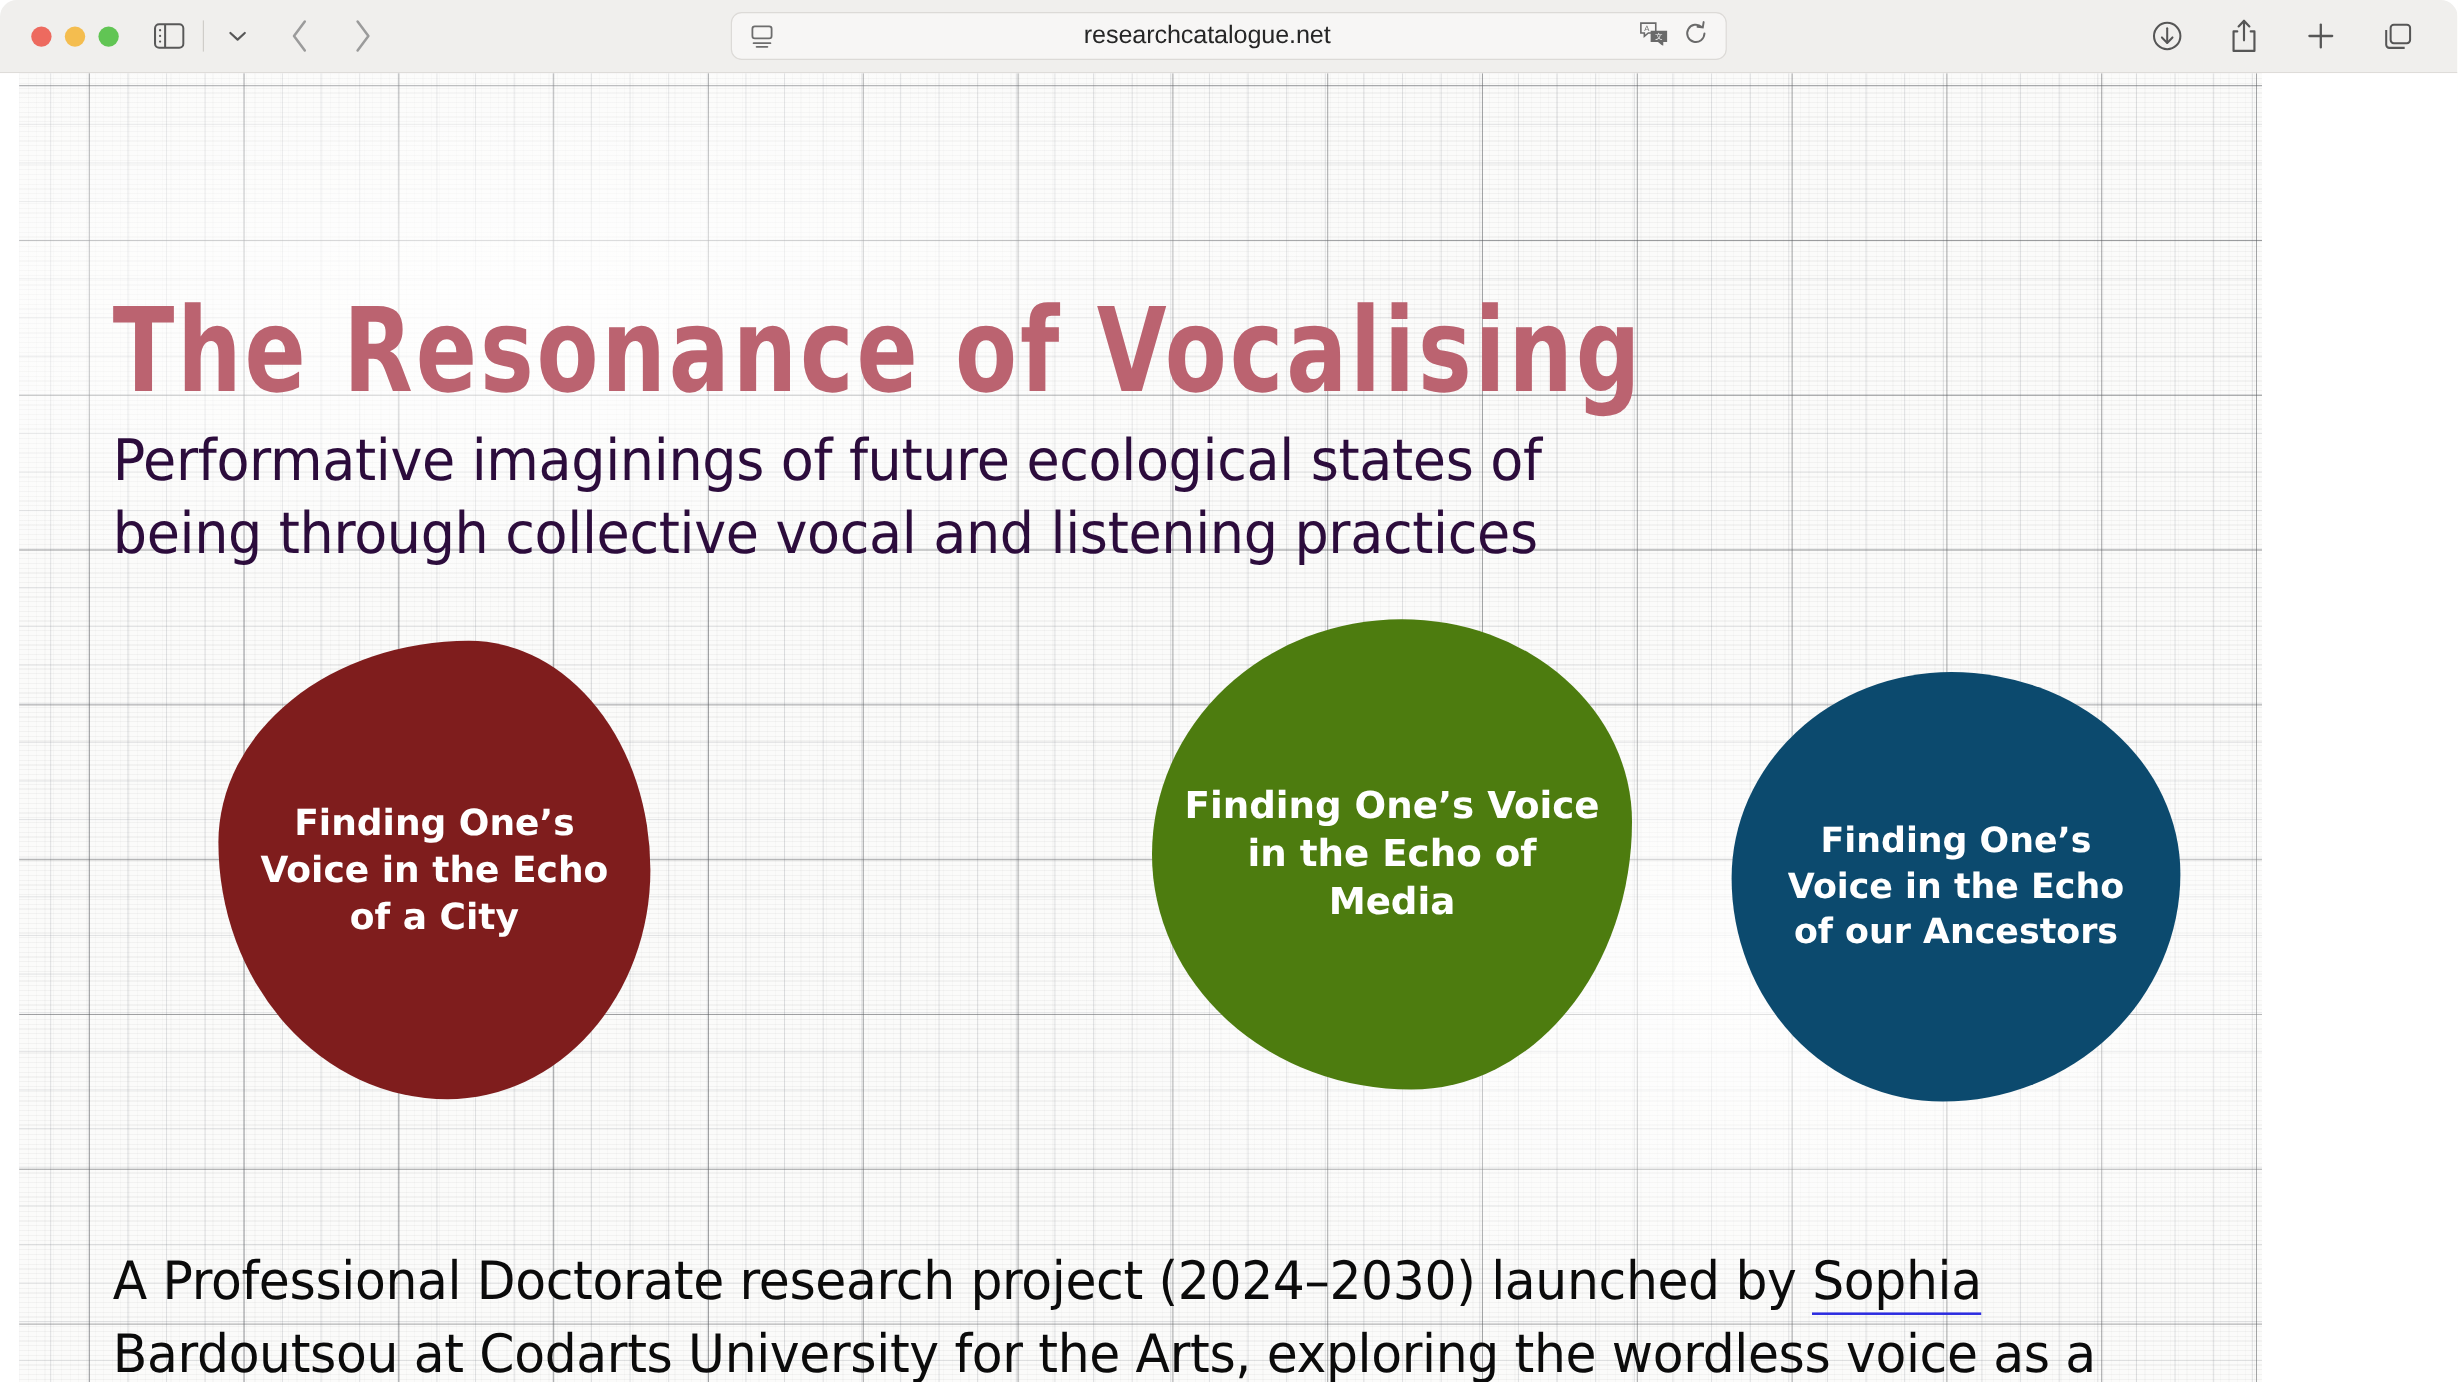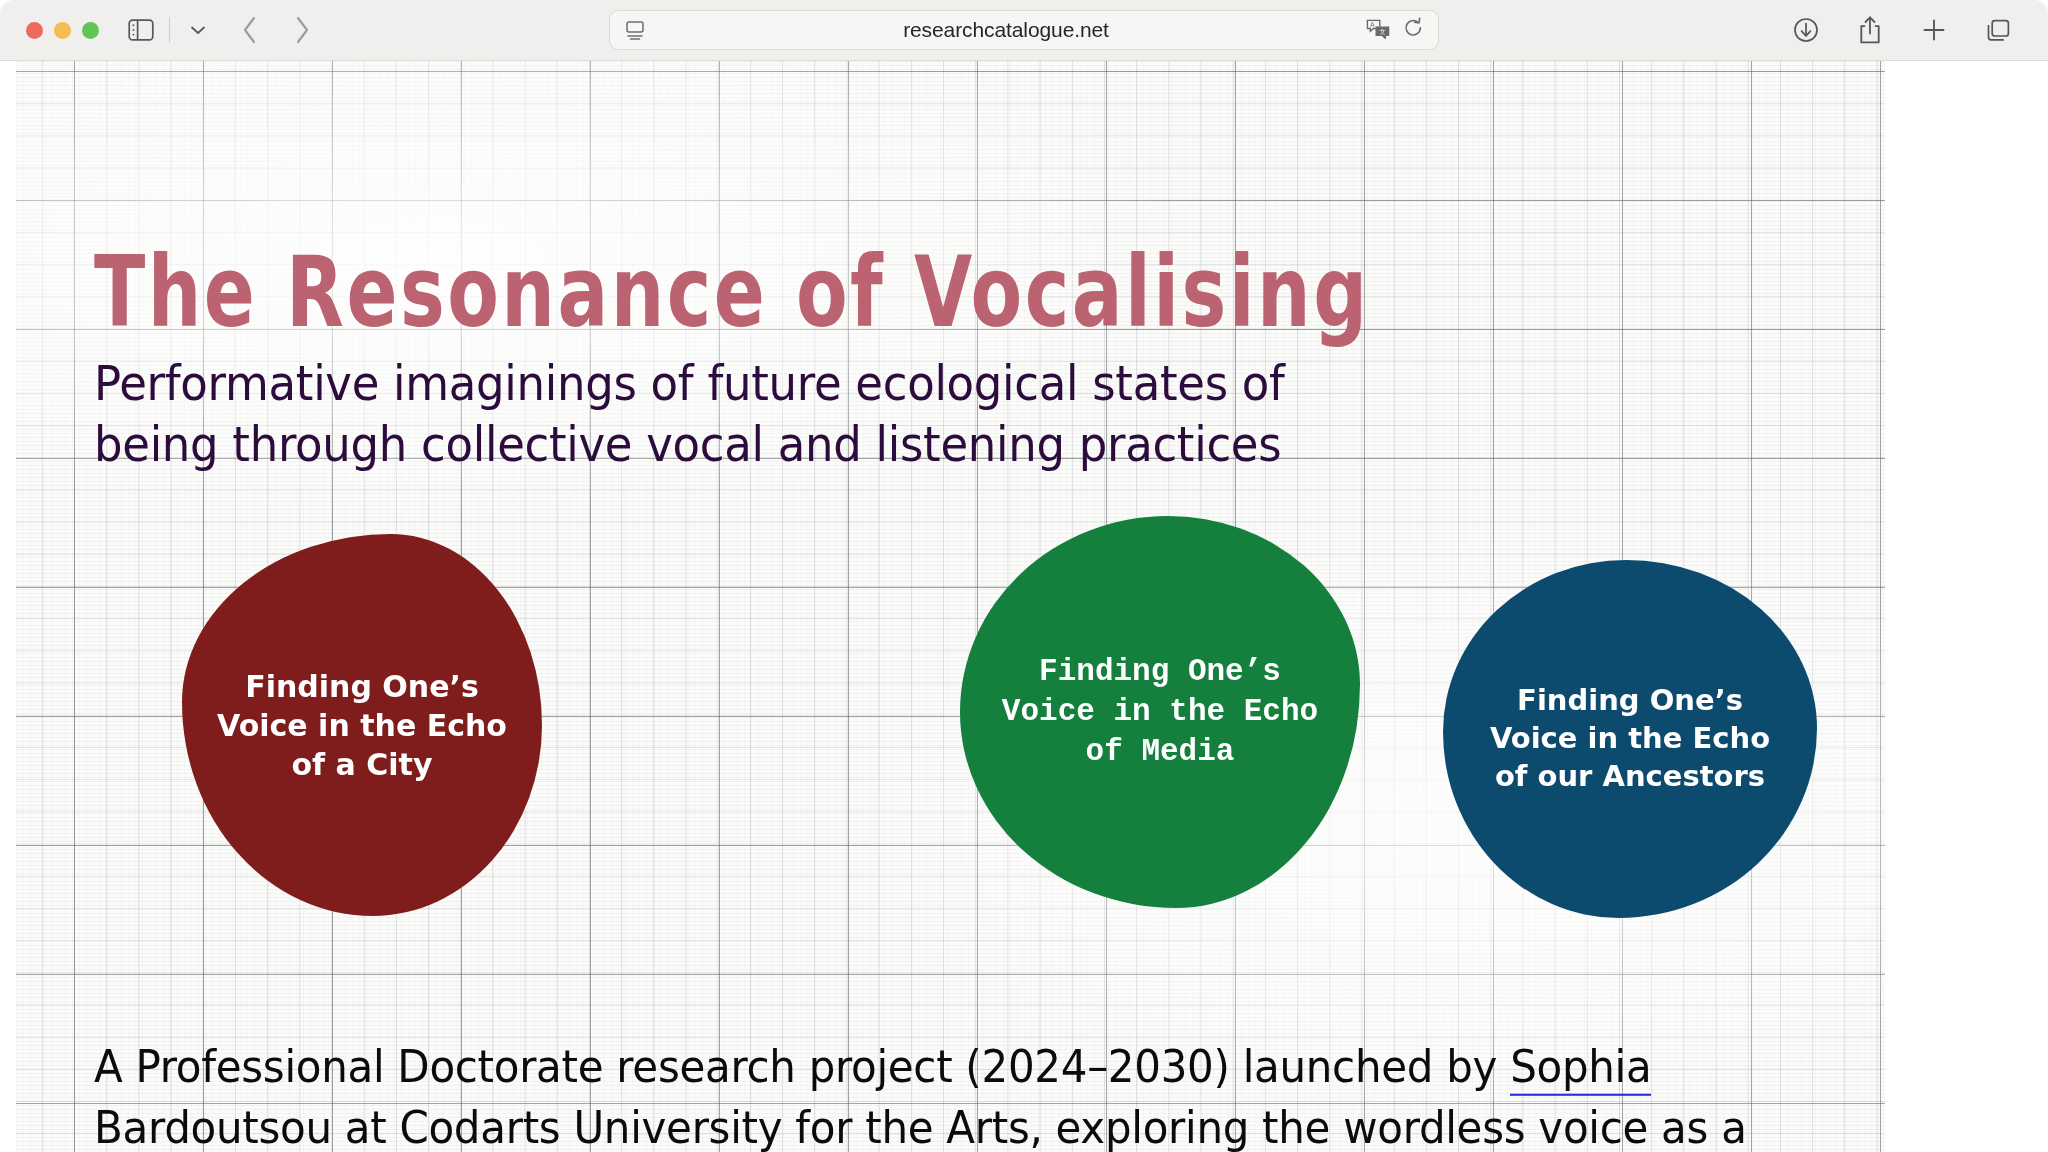--- a/index.html
+++ b/index.html
@@ -233,24 +233,23 @@
   .blob-war {
     left: 413px; top: 4px;
     width: 370px; height: 383px;
     background: #c26a77;
     border-radius: 47% 53% 54% 46% / 47% 44% 56% 53%;
     font-size: 30px;
   }
   .blob-media {
     left: 830px; top: 0px;
     width: 400px; height: 392px;
-    background: #15803d;
+    background: #4d7c0f;
     border-radius: 52% 48% 46% 54% / 50% 43% 57% 50%;
     font-size: 31px;
-    font-family: Liberation Mono, monospace;
   }
   .blob-ancestors {
     left: 1313px; top: 44px;
     width: 374px; height: 358px;
     background: #0c4a6e;
     border-radius: 49% 51% 53% 47% / 48% 47% 53% 52%;
     font-size: 29px;
   }
 
   .body-copy {

